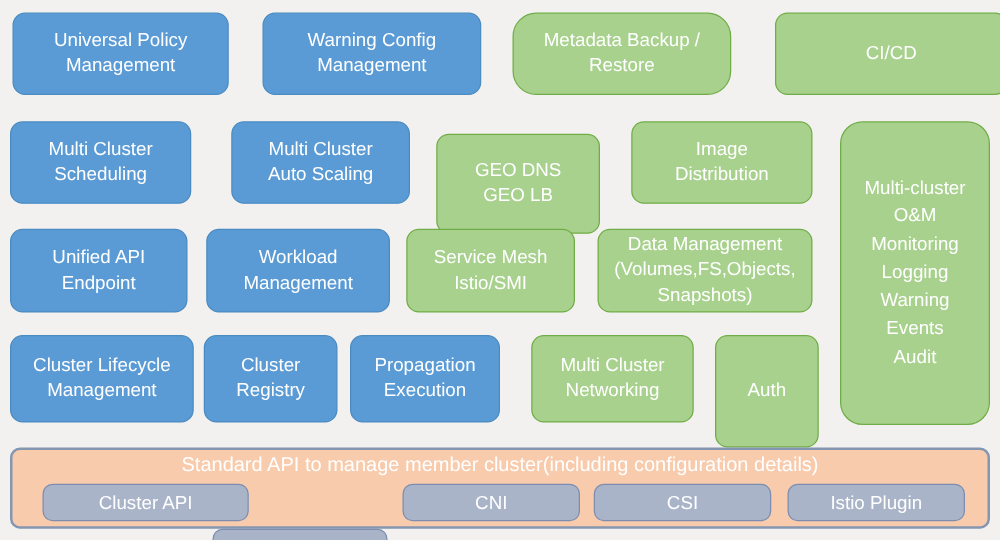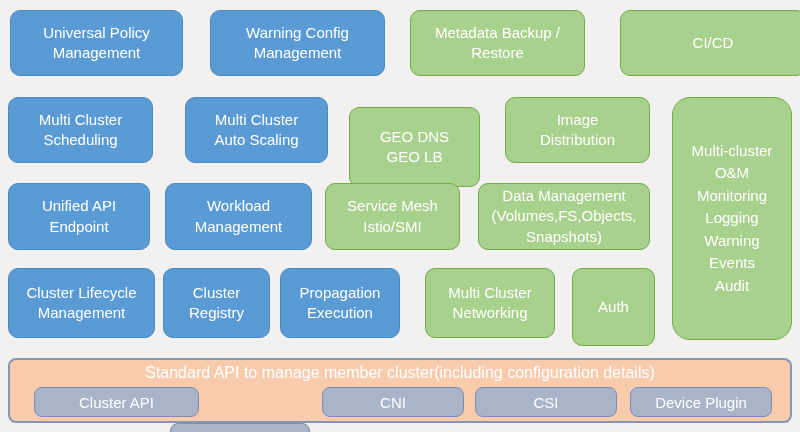--- a/index.html
+++ b/index.html
@@ -78,21 +78,21 @@
 </style>
 </head>
 <body>
 
 <div class="canvas">
 
   <div class="box blue" style="left:10px;  top:10px; width:173px; height:66px;">Universal Policy
 Management</div>
   <div class="box blue" style="left:210px; top:10px; width:175px; height:66px;">Warning Config
 Management</div>
-  <div class="box green" style="left:410px; top:10px; width:175px; height:66px;">Metadata Backup /
+  <div class="box green" style="left:410px; top:10px; width:175px; height:66px;border-radius:19px;">Metadata Backup /
 Restore</div>
   <div class="box green" style="left:620px; top:10px; width:186px; height:66px;">CI/CD</div>
 
   <div class="box blue" style="left:8px;   top:97px; width:145px; height:66px;">Multi Cluster
 Scheduling</div>
   <div class="box blue" style="left:185px; top:97px; width:143px; height:66px;">Multi Cluster
 Auto Scaling</div>
   <div class="box green" style="left:349px; top:107px; width:131px; height:80px;">GEO DNS
 GEO LB</div>
   <div class="box green" style="left:505px; top:97px; width:145px; height:66px;">Image
@@ -117,24 +117,24 @@
 Snapshots)</div>
 
   <div class="box blue" style="left:8px;   top:268px; width:147px; height:70px;">Cluster Lifecycle
 Management</div>
   <div class="box blue" style="left:163px; top:268px; width:107px; height:70px;">Cluster
 Registry</div>
   <div class="box blue" style="left:280px; top:268px; width:120px; height:70px;">Propagation
 Execution</div>
   <div class="box green" style="left:425px; top:268px; width:130px; height:70px;">Multi Cluster
 Networking</div>
-  <div class="box green" style="left:572px; top:268px; width:83px;  height:78px;">Auth</div>
+  <div class="box green" style="left:572px; top:268px; width:83px;  height:90px;">Auth</div>
 
   <div class="bottom-bar">
     <div class="bottom-bar-title">Standard API to manage member cluster(including configuration details)</div>
     <div class="gray-box" style="left:24px;   width:165px;text-align:center;">Cluster API</div>
     <div class="gray-box" style="left:160px; width:140px;margin-top:36px;">CRI</div>
     <div class="gray-box" style="left:312px; width:142px;">CNI</div>
     <div class="gray-box" style="left:465px; width:142px;">CSI</div>
-    <div class="gray-box" style="left:620px; width:142px;">Device Plugin</div>
+    <div class="gray-box" style="left:620px; width:142px;">Istio Plugin</div>
   </div>
 
 </div>
 
 </body></html>

